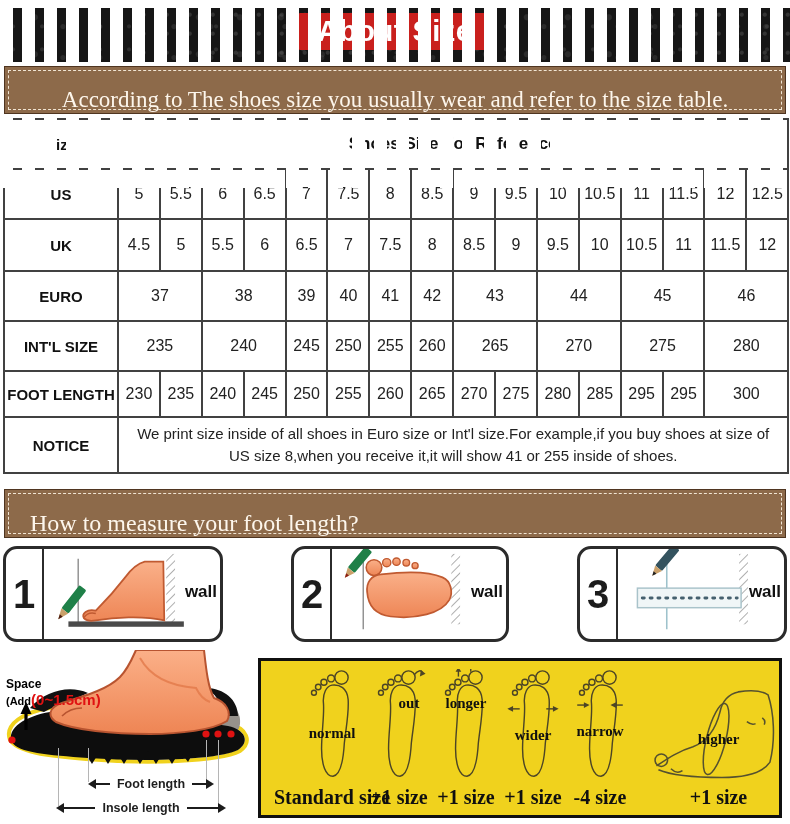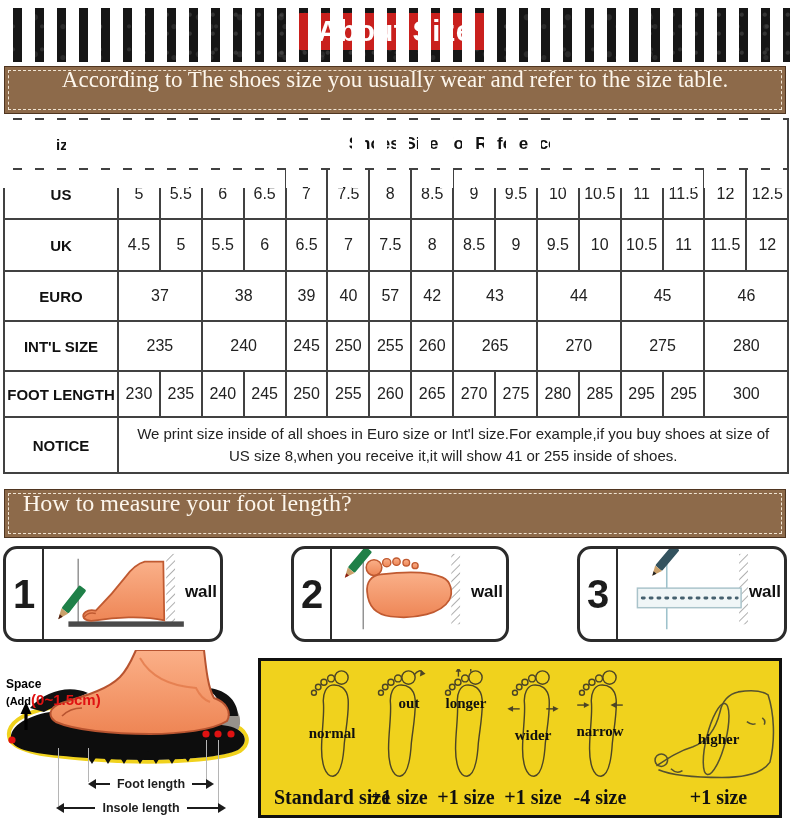--- a/index.html
+++ b/index.html
@@ -16,25 +16,25 @@
     background-size:23px 19px,37px 31px,29px 23px,41px 37px;}
   .stitch{position:absolute;left:0;right:0;height:4px;border-radius:2px;
     background:repeating-linear-gradient(90deg,#fff 0,#fff 13px,transparent 13px,transparent 22px);}
   .stitch.top{top:2px}.stitch.bottom{bottom:4px}
   .title-box{position:absolute;left:50%;top:5px;transform:translateX(-50%);
     background:#c9201d;padding:2px 20px;border-radius:3px;}
   .title-box span{font-size:29px;font-weight:bold;color:#fff;letter-spacing:.5px;white-space:nowrap;}
 
   
   .brown-bar{position:relative;margin:4px 4px 0 4px;background:#8d6a4a;border:1px solid #4f3однось;
-    border:1px solid #4f3520;display:flex;align-items:flex-start;color:#fdf6ec;
+    border:1px solid #4f3520;display:flex;align-items:flex-end;color:#fdf6ec;
     font-family:"Liberation Serif",serif;}
   .brown-bar .inner-dash{position:absolute;inset:3px;border:1px dashed #f2e6d4;pointer-events:none;}
   .brown-bar.intro{height:46px;justify-content:center;font-size:23px;}
-  .brown-bar.measure{margin-top:15px;height:47px;font-size:24px;padding-left:18px;}
+  .brown-bar.measure{margin-top:15px;height:47px;font-size:24px;padding-left:25px;}
 
   
   table.size{border-collapse:collapse;table-layout:fixed;width:784px;margin:4px 0 0 3px;}
   table.size td{border:2px solid #414141;text-align:center;vertical-align:middle;
     font-size:16px;color:#222;padding:0;background:#fff;}
   table.size td.lab{font-weight:bold;font-size:15px;color:#111;}
   table.size td.hdr{font-weight:bold;font-size:17px;color:#111;}
   table.size tr{height:50px;}
   table.size tr:nth-child(3){height:52px;}
   table.size tr:nth-child(6){height:46px;}
@@ -148,21 +148,21 @@
           <td colspan="1">11</td>
           <td colspan="1">11.5</td>
           <td colspan="1">12</td>
         </tr>
         <tr>
           <td class="lab">EURO</td>
           <td colspan="2">37</td>
           <td colspan="2">38</td>
           <td colspan="1">39</td>
           <td colspan="1">40</td>
-          <td colspan="1">57</td>
+          <td colspan="1">41</td>
           <td colspan="1">42</td>
           <td colspan="2">43</td>
           <td colspan="2">44</td>
           <td colspan="2">45</td>
           <td colspan="2">46</td>
         </tr>
         <tr>
           <td class="lab">INT'L SIZE</td>
           <td colspan="2">235</td>
           <td colspan="2">240</td>

